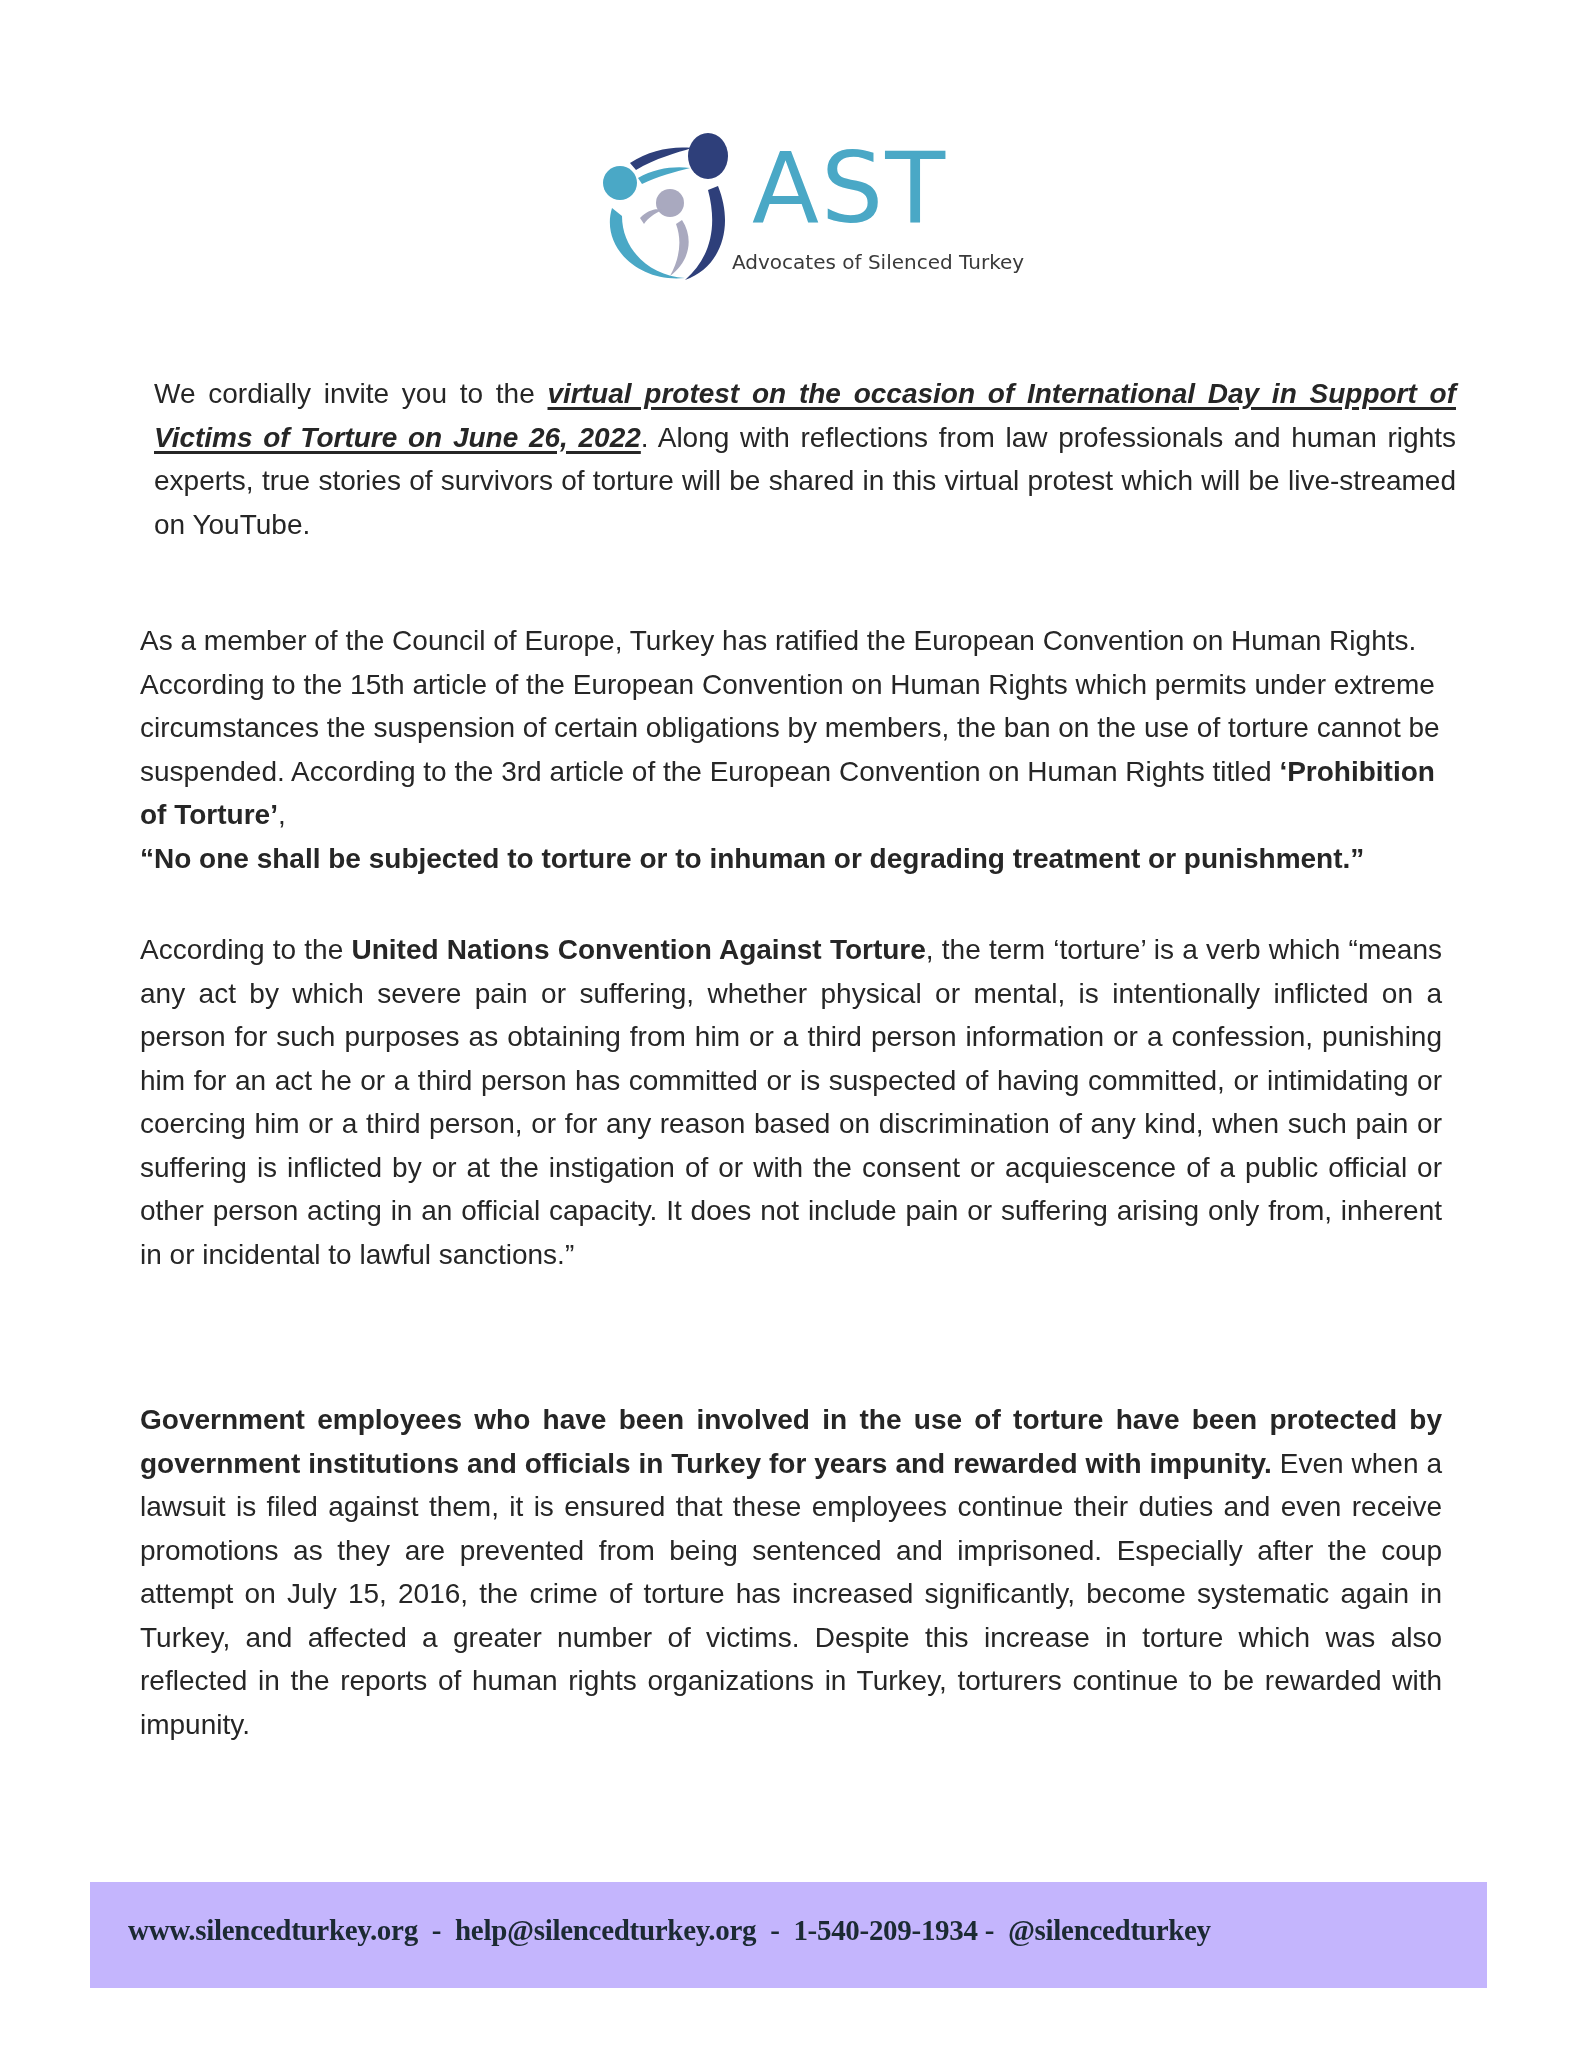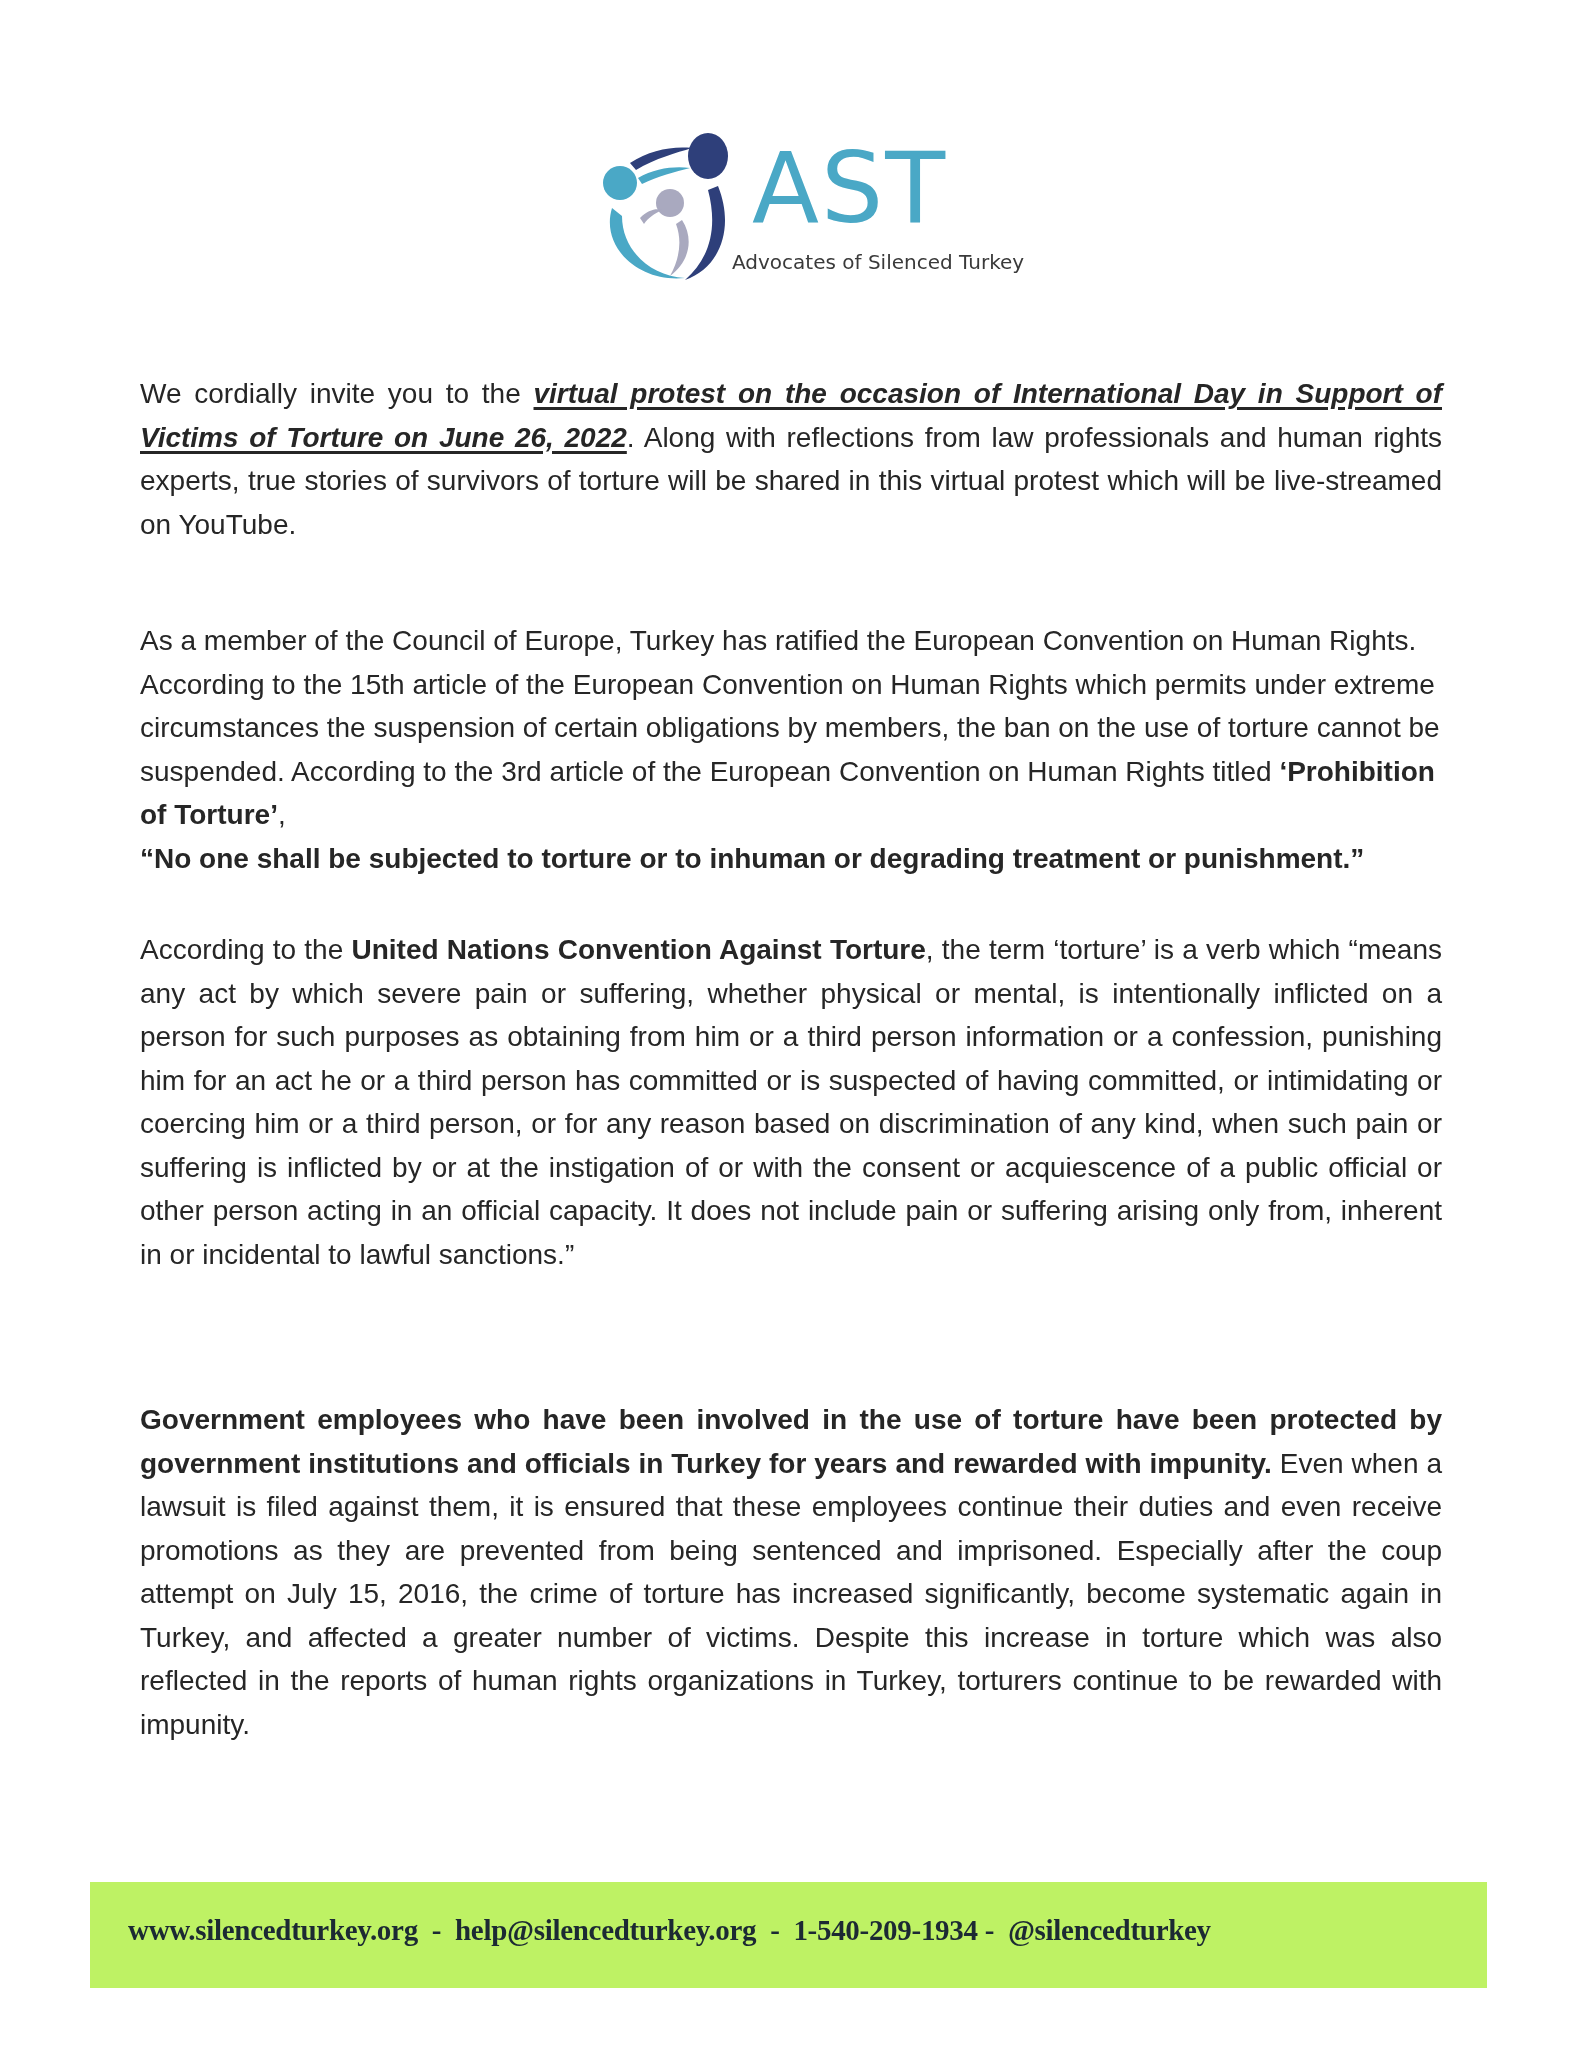--- a/index.html
+++ b/index.html
@@ -8,26 +8,26 @@
   .logo-icon { position: absolute; left: 0; top: 0; width: 140px; height: 155px; }
   .logo-title { position: absolute; left: 152px; top: 10px; font-family: "DejaVu Sans", sans-serif; font-size: 98px; line-height: 100px; color: #4aa8c6; letter-spacing: 2px; font-weight: normal; }
   .logo-tagline { position: absolute; left: 132px; top: 122px; font-family: "DejaVu Sans", sans-serif; font-size: 20px; color: #3a3a3a; white-space: nowrap; }
 
   .body-text { position: absolute; left: 140px; width: 1302px; font-family: "Liberation Sans", sans-serif; font-size: 28px; line-height: 43.5px; color: #262626; }
   .p { margin: 0; }
   .justify { text-align: justify; }
   .b { font-weight: bold; }
   .ul-it { font-weight: bold; font-style: italic; text-decoration: underline; text-decoration-thickness: 3px; text-underline-offset: 4px; }
 
-  #p1 { top: 372px; }
+  #p1 { top: 372px; margin-left: 14px; }
   #p2 { top: 619px; }
   #p3 { top: 928px; }
   #p4 { top: 1398px; }
 
-  .footer { position: absolute; left: 90px; top: 1882px; width: 1397px; height: 106px; background: #bef264; }
+  .footer { position: absolute; left: 90px; top: 1882px; width: 1397px; height: 106px; background: #c4b5fd; }
   .footer-text { position: absolute; left: 38px; top: 32px; font-family: "Liberation Serif", serif; font-weight: bold; font-size: 29px; color: #1c2a33; white-space: pre; letter-spacing: -0.3px; }
 </style>
 </head>
 <body>
 
 <div class="logo">
   <svg class="logo-icon" viewBox="0 0 140 155">
 
     <circle cx="20" cy="55" r="17" fill="#4aa8c6"></circle>
 

